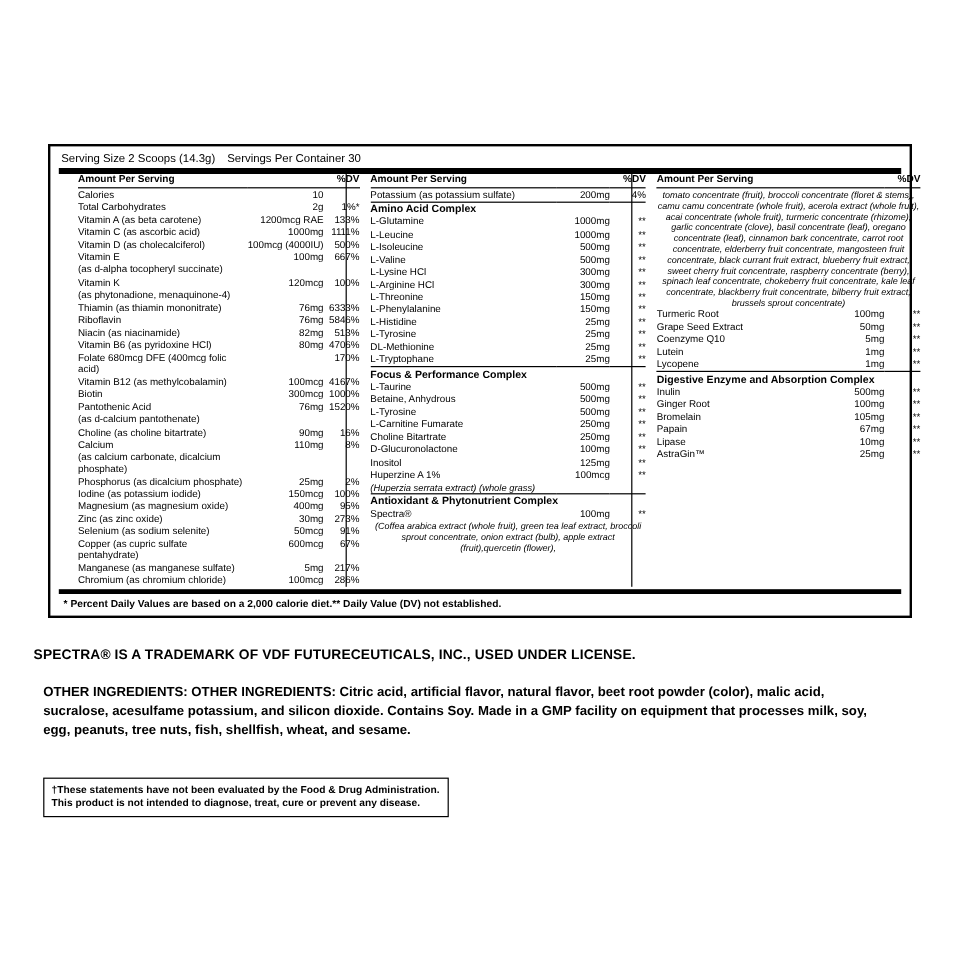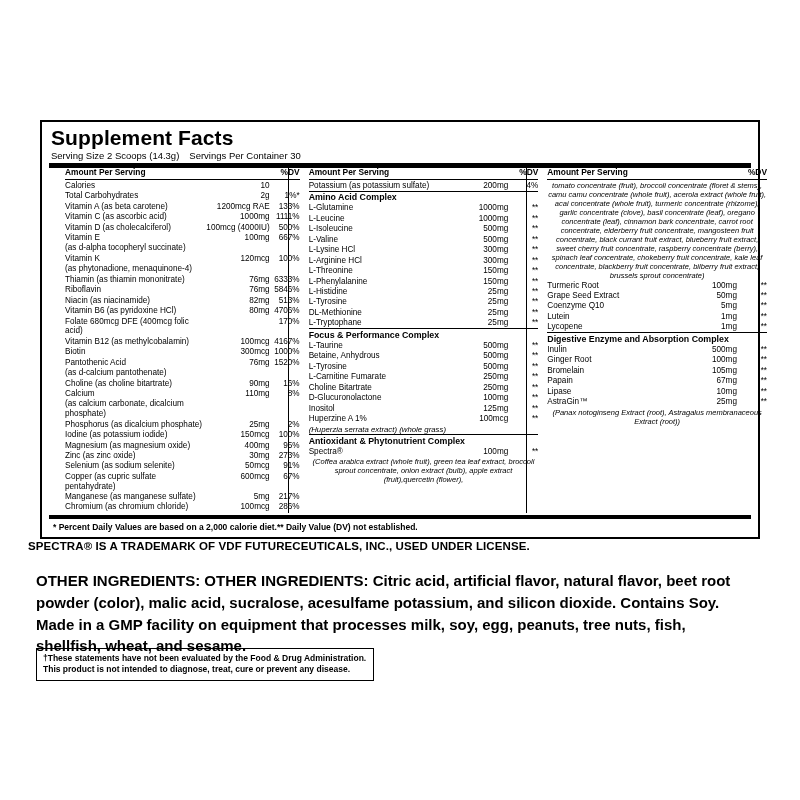--- a/index.html
+++ b/index.html
@@ -132,21 +132,21 @@
     width: 730px;
     font-size: 11.5px;
     font-weight: bold;
     letter-spacing: 0.1px;
   }
   .other {
     position: absolute;
     left: 36px;
     top: 570px;
     width: 700px;
-    font-size: 15px;
+    font-size: 11px;
     font-weight: bold;
     line-height: 1.45;
   }
   .other .lead { font-weight: bold; }
 
   .disclaimer {
     position: absolute;
     left: 36px;
     top: 648px;
     width: 338px;
@@ -157,21 +157,20 @@
     font-weight: bold;
     line-height: 1.35;
   }
 </style>
 </head>
 <body>
 
 <div id="page">
 
   <div class="panel">
-    <div class="sf-title">Supplement Facts</div>
     <div class="sf-serving">
       <span>Serving Size 2 Scoops (14.3g)</span><span class="gap"></span><span>Servings Per Container 30</span>
     </div>
     <div class="rule-thick"></div>
 
     <div class="cols">
       <div class="col col-1">
         <table class="facts">
           <tbody id="tbody-1">
               <tr class="hdr">
@@ -545,23 +544,20 @@
               <tr>
                 <td class="nm">Lipase</td>
                 <td class="amt">10mg</td>
                 <td class="dv">**</td>
               </tr>
               <tr>
                 <td class="nm">AstraGin™</td>
                 <td class="amt">25mg</td>
                 <td class="dv">**</td>
               </tr>
-              <tr>
-                <td colspan="3" class="para ital">(Panax notoginseng Extract (root), Astragalus membranaceous Extract (root))</td>
-              </tr>
             </tbody>
         </table>
       </div>
     </div>
 
     <div class="footer-rule"></div>
     <div class="footnotes">
       <div>* Percent Daily Values are based on a 2,000 calorie diet.</div>
       <div>** Daily Value (DV) not established.</div>
     </div>

